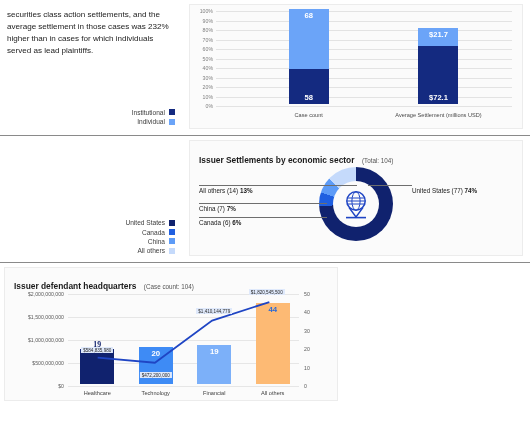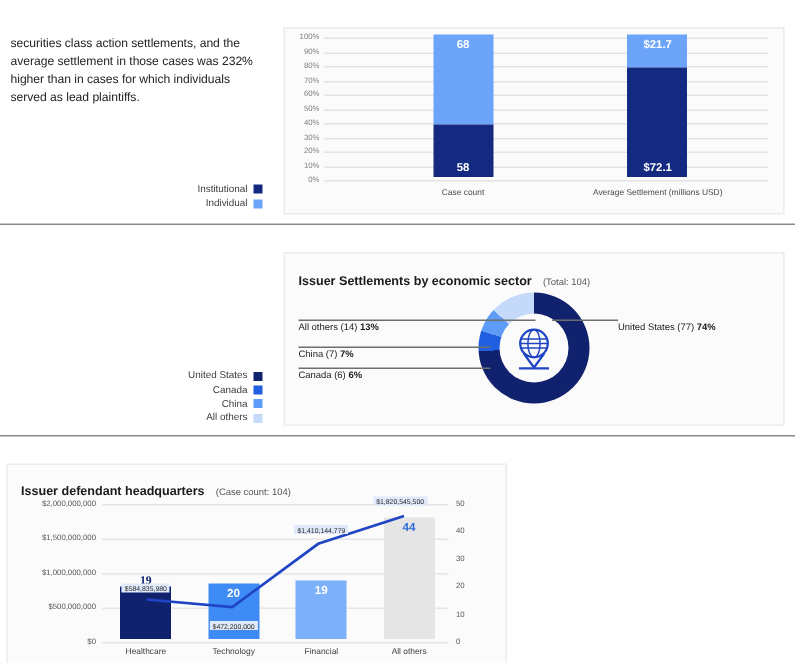--- a/index.html
+++ b/index.html
@@ -5,21 +5,21 @@
   * { box-sizing: border-box; margin: 0; padding: 0; }
   html, body {
     width: 530px; height: 442px;
     background: #ffffff;
     font-family: "Liberation Sans", sans-serif;
     color: #2b2b2b;
     overflow: hidden;
   }
   .page { width: 530px; height: 442px; position: relative; }
 
-  .section { position: relative; width: 530px; display: flex; margin-top: 14px; }
+  .section { position: relative; width: 530px; display: flex; }
   .divider {
     width: 530px; height: 1px; background: #8a8a8a;
   }
   .sec-left {
     width: 185px; padding: 9px 14px 0 7px; position: relative;
   }
   .sec-right { width: 345px; position: relative; }
 
   .narrative {
     font-size: 8.1px; line-height: 12.1px; color: #232323;
@@ -164,21 +164,21 @@
             <div class="c1-ylab" style="top: 76px;">20%</div>
             <div class="c1-grid" style="top: 85.5px;"></div>
             <div class="c1-ylab" style="top: 85.5px;">10%</div>
             <div class="c1-grid" style="top: 95px;"></div>
             <div class="c1-ylab" style="top: 95px;">0%</div>
             <div class="c1-bar" style="left: 72.7px; height: 95px;">
               <div class="c1-seg" style="height: 63.6%; background: rgb(107, 164, 248); align-items: flex-start; padding-top: 2px; padding-bottom: 0px;">68</div>
               <div class="c1-seg" style="height: 36.4%; background: rgb(20, 42, 128); align-items: flex-end; padding-top: 0px; padding-bottom: 2px;">58</div>
             </div>
             <div class="c1-xlab" style="left: 92.7px; top: 101px;">Case count</div>
-            <div class="c1-bar" style="left: 202.48px; height: 95px;">
+            <div class="c1-bar" style="left: 202.48px; height: 76px;">
               <div class="c1-seg" style="height: 23.1%; background: rgb(107, 164, 248); align-items: flex-start; padding-top: 2px; padding-bottom: 0px;">$21.7</div>
               <div class="c1-seg" style="height: 76.9%; background: rgb(20, 42, 128); align-items: flex-end; padding-top: 0px; padding-bottom: 2px;">$72.1</div>
             </div>
             <div class="c1-xlab" style="left: 222.48px; top: 101px;">Average Settlement (millions USD)</div>
           </div>
       </div>
     </div>
   </div>
 
   <div class="divider"></div>
@@ -269,21 +269,21 @@
             </div>
             <div class="c3-xlab" style="left: 29.25px; top: 96px;">Healthcare</div>
             <div class="c3-bar" style="left: 70.75px; height: 36.8px; background: rgb(62, 139, 245);">
               <span class="c3-barval" style="color: rgb(255, 255, 255);">20</span>
             </div>
             <div class="c3-xlab" style="left: 87.75px; top: 96px;">Technology</div>
             <div class="c3-bar" style="left: 129.25px; height: 38.64px; background: rgb(124, 176, 249);">
               <span class="c3-barval" style="color: rgb(255, 255, 255);">19</span>
             </div>
             <div class="c3-xlab" style="left: 146.25px; top: 96px;">Financial</div>
-            <div class="c3-bar" style="left: 187.75px; height: 80.96px; background: #e5e5e5;">
+            <div class="c3-bar" style="left: 187.75px; height: 80.96px; background: #fdba74;">
               <span class="c3-barval" style="color: rgb(42, 106, 214);">44</span>
             </div>
             <div class="c3-xlab" style="left: 204.75px; top: 96px;">All others</div>
             <svg class="c3-line" viewBox="0 0 234 92">
               <polyline points="29.25,65.09754491999999 87.75,70.2788 146.25,27.13334016600001 204.75,8.254907000000003" fill="none" stroke="#1f45c4" stroke-width="1.8"></polyline>
             </svg>
             <div class="c3-dlab" style="left: 29.25px; top: 53.0975px;">$584,835,980</div>
             <div class="c3-dlab" style="left: 87.75px; top: 78.2788px;">$472,200,000</div>
             <div class="c3-dlab" style="left: 146.25px; top: 14.1333px;">$1,410,144,779</div>
             <div class="c3-dlab" style="left: 198.75px; top: -4.74509px;">$1,820,545,500</div>

